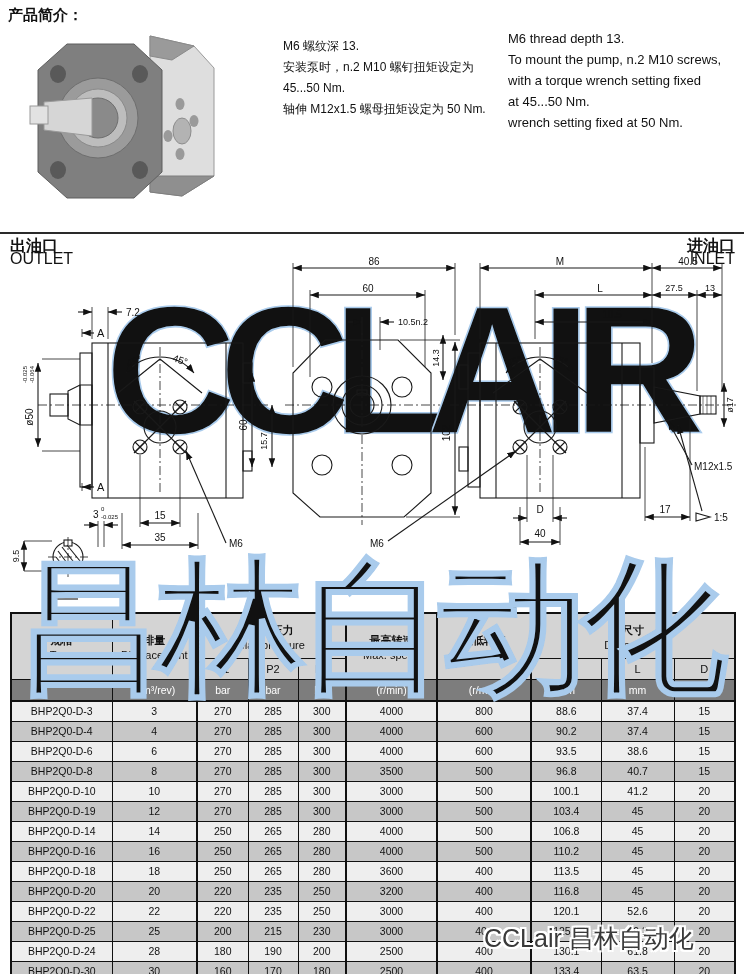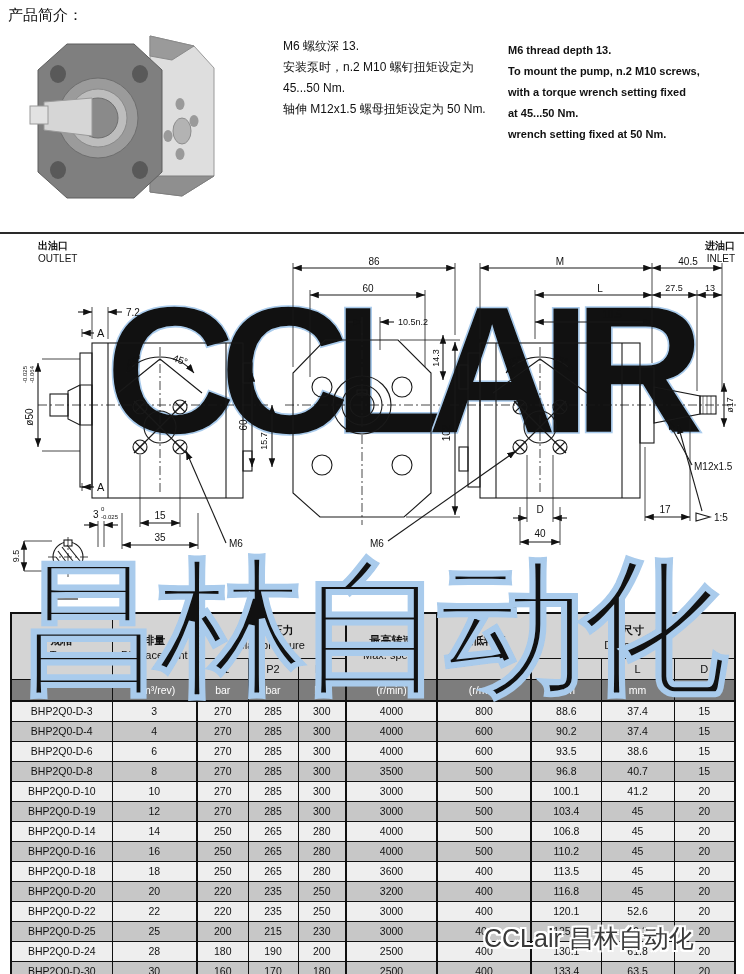--- a/index.html
+++ b/index.html
@@ -1,23 +1,23 @@
 <!DOCTYPE html>
 <html><head>
 <meta charset="utf-8">
 <style>
   html,body{margin:0;padding:0;background:#fff;}
   body{font-family:"Liberation Sans",sans-serif;color:#111;}
   .page{position:relative;width:744px;height:974px;background:#fff;overflow:hidden;}
-  .title{position:absolute;left:8px;top:6px;font-size:15px;font-weight:normal;}
+  .title{position:absolute;left:8px;top:6px;font-size:15px;font-weight:bold;}
   .photo{position:absolute;left:22px;top:26px;}
   .cn-text{position:absolute;left:283px;top:36px;width:225px;font-size:12px;line-height:21px;}
-  .en-text{position:absolute;left:508px;top:40px;width:232px;font-size:11px;line-height:21px;font-weight:bold;}
+  .en-text{position:absolute;left:508px;top:28px;width:232px;font-size:13px;line-height:21px;}
   .rule{position:absolute;left:0;top:232px;width:744px;height:0;border-top:2px solid #2a2a2a;}
-  .port{position:absolute;top:239px;font-size:10px;line-height:13px;margin-left:28px;}
+  .port{position:absolute;top:239px;font-size:16px;line-height:13px;}
   .port .cn{font-weight:bold;}
   .port-left{left:10px;}
   .port-right{right:9px;text-align:right;}
   .drawing{position:absolute;left:0;top:255px;}
   .wm2{position:absolute;left:0;top:548px;z-index:6;pointer-events:none;}
   .spec{position:absolute;left:10px;top:612px;z-index:2;}
   table{border-collapse:collapse;table-layout:fixed;width:724px;border:2px solid #111;}
   th,td{border:1px solid #111;text-align:center;padding:0;white-space:nowrap;overflow:hidden;font-weight:normal;}
   .gb{border-left:2px solid #111;}
   thead .h1 th{background:#d4d4d4;height:44px;}

